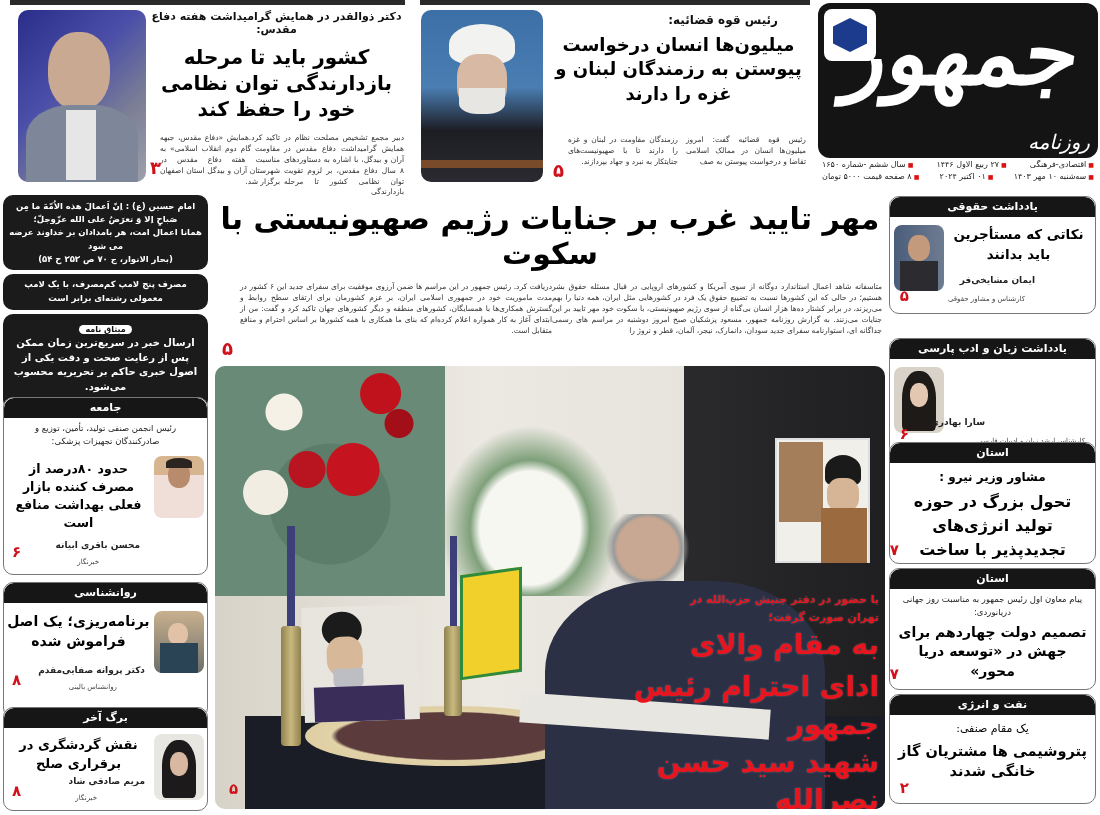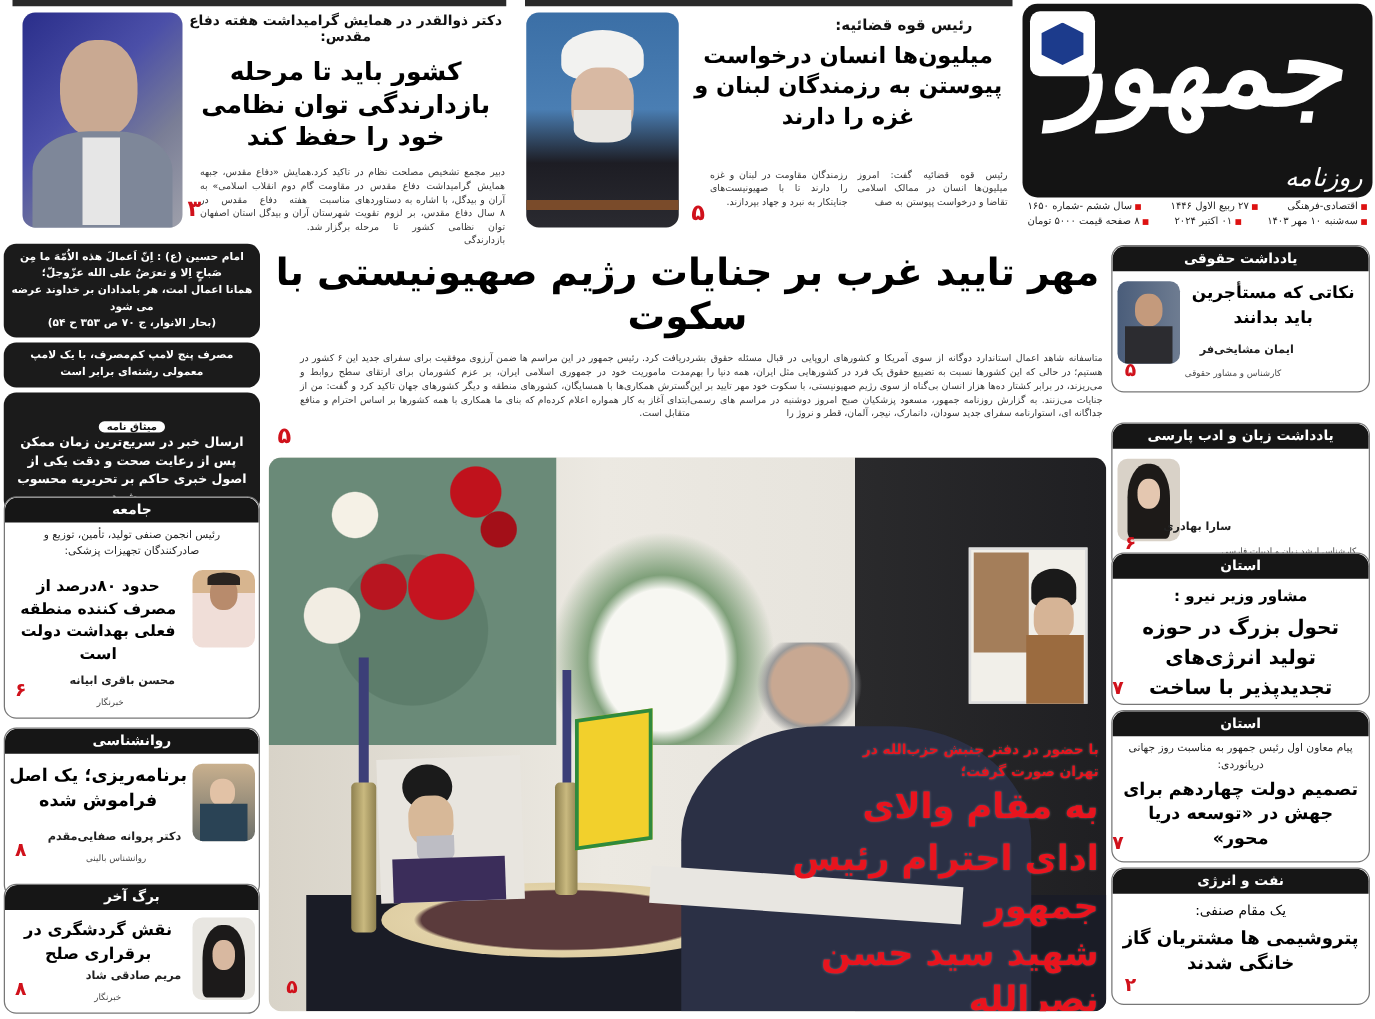--- a/index.html
+++ b/index.html
@@ -185,33 +185,33 @@
   </div>
   <div class="pnum abs" style="left:14px;top:414px;font-size:15px;">۵</div>
 </div>
 
 <div class="darkbox" style="left:3px;top:195px;width:205px;height:75px;padding:5px 6px;font-size:8.5px;line-height:1.55;">
   <div>امام حسین (ع) : اِنّ اَعمالَ هذه الاُمّهَ ما مِن صَباحٍ اِلا وَ تعرَضُ علی الله عزّوجلّ؛</div>
   <div>همانا اعمال امت، هر بامدادان بر خداوند عرضه می شود</div>
   <div>(بحار الانوار، ج ۷۰ ص ۳۵۳ ح ۵۴)</div>
 </div>
 <div class="darkbox" style="left:3px;top:274px;width:205px;height:36px;padding:4px 8px;font-size:8.5px;line-height:1.6;">مصرف پنج لامپ کم‌مصرف، با یک لامپ معمولی رشته‌ای برابر است</div>
-<div class="darkbox" style="left:3px;top:314px;width:205px;height:96px;padding:15px 8px;">
+<div class="darkbox" style="left:3px;top:314px;width:205px;height:96px;padding:3px 8px;">
   <div style="display:inline-block;background:#fff;color:#111;border-radius:6px;padding:0 6px;font-size:8px;margin-bottom:2px;">میثاق نامه</div>
   <div style="font-size:10px;line-height:1.45;">ارسال خبر در سریع‌ترین زمان ممکن پس از رعایت صحت و دقت یکی از اصول خبری حاکم بر تحریریه محسوب می‌شود.</div>
 </div>
 
 <div class="sbox" style="left:3px;top:397px;width:205px;height:178px;">
   <div class="sbox-head">جامعه</div>
   <div class="sbox-kicker" style="margin-top:4px;padding:0 10px;">رئیس انجمن صنفی تولید، تأمین، توزیع و صادرکنندگان تجهیزات پزشکی:</div>
   <div class="avatar" style="left:150px;top:58px;width:50px;height:62px;background:linear-gradient(#d7b58f 0 30%,#f0ded8 30% 100%);">
     <div style="position:absolute;left:14px;top:6px;width:22px;height:26px;background:#b88b6c;border-radius:45%;"></div>
     <div style="position:absolute;left:12px;top:2px;width:26px;height:10px;background:#2b2420;border-radius:50% 50% 0 0;"></div>
   </div>
-  <div class="sbox-title" style="position:absolute;right:56px;top:62px;width:145px;font-size:12.5px;">حدود ۸۰درصد از مصرف کننده منطقه فعلی بهداشت دولت است</div>
+  <div class="sbox-title" style="position:absolute;right:56px;top:62px;width:145px;font-size:12.5px;">حدود ۸۰درصد از مصرف کننده بازار فعلی بهداشت منافع است</div>
   <div class="author abs" style="right:67px;top:142px;">محسن باقری ابیانه</div>
   <div class="author-role abs" style="right:108px;top:160px;">خبرنگار</div>
   <div class="pnum abs" style="left:8px;top:145px;font-size:15px;">۶</div>
 </div>
 
 <div class="sbox" style="left:3px;top:582px;width:205px;height:136px;">
   <div class="sbox-head">روانشناسی</div>
   <div class="avatar" style="left:150px;top:28px;width:50px;height:62px;background:linear-gradient(#c9b08e,#6b6f6a);">
     <div style="position:absolute;left:14px;top:12px;width:20px;height:22px;background:#e2c2a6;border-radius:45%;"></div>
     <div style="position:absolute;left:6px;top:32px;width:38px;height:30px;background:#2a4355;"></div>

